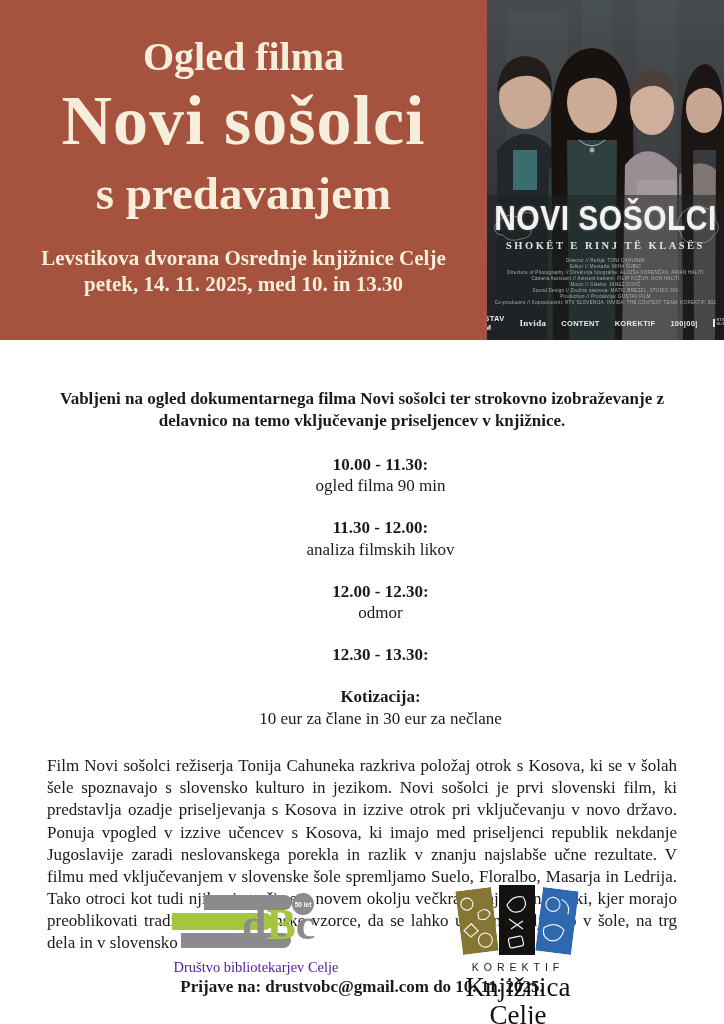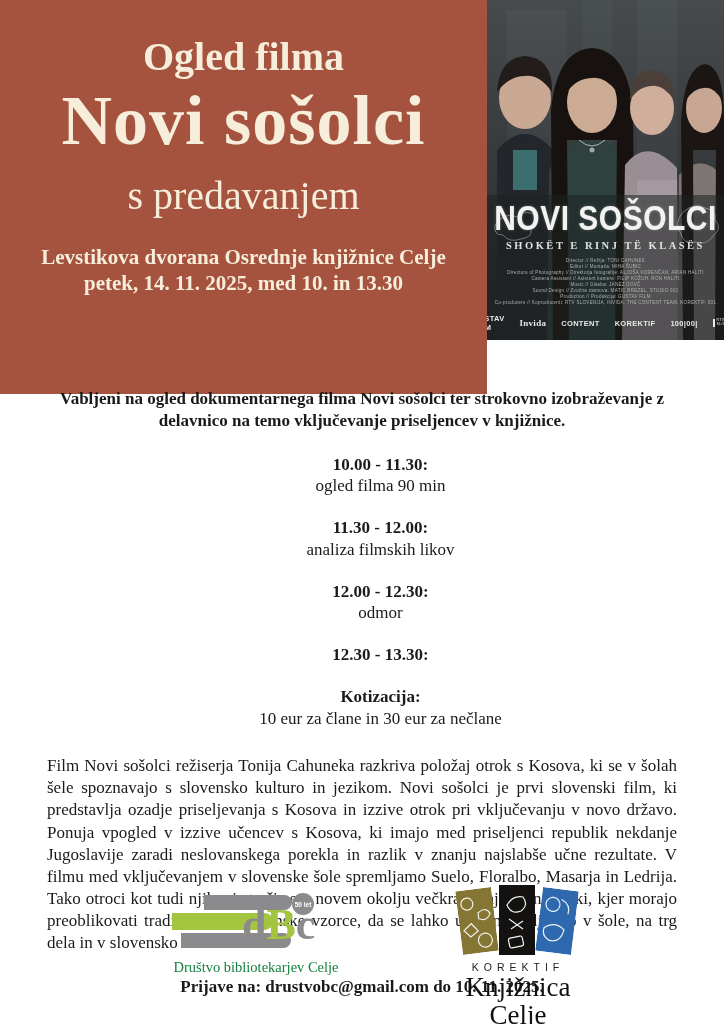--- a/index.html
+++ b/index.html
@@ -6,27 +6,27 @@
   html,body { background:#e8e8e8; }
   .page {
     position:relative; width:724px; height:1024px; margin:0 auto;
     background:#ffffff; overflow:hidden;
     font-family:"Liberation Serif", serif; color:#1a1a1a;
   }
 
   
   .header { position:absolute; top:0; left:0; width:724px; height:340px; display:flex; }
   .header-left {
-    width:487px; height:394px; background:#A5523F;
+    width:487px; height:340px; background:#A5523F;
     display:flex; flex-direction:column; align-items:center; text-align:center;
     color:#F6EEDA; padding-top:36px;
   }
   .kicker   { font-size:40px; line-height:1.05; font-weight:600; }
   .big-title{ font-size:70px; line-height:1.0; font-weight:700; margin-top:8px; letter-spacing:1px; }
-  .sub-title{ font-size:40px; line-height:1.0; font-weight:400; margin-top:20px; }
+  .sub-title{ font-size:47px; line-height:1.0; font-weight:700; margin-top:14px; }
   .venue-block { margin-top:28px; font-weight:700; font-size:21px; line-height:1.25; }
 
   
   .poster { position:relative; width:237px; height:340px; background:#2f3234; overflow:hidden; }
   .poster svg { position:absolute; top:0; left:0; }
   .poster-text { position:absolute; top:203px; left:0; width:100%; text-align:center; color:#f2f2f0; }
   .poster-title {
     font-family:"Liberation Sans", sans-serif; font-weight:700; font-size:30px;
     line-height:1; letter-spacing:0.5px; transform:scaleY(1.15); text-shadow:0 0 3px rgba(255,255,255,.25);
   }
@@ -71,21 +71,21 @@
     font-family:"Liberation Serif", serif; font-weight:700; letter-spacing:0;
   }
   .dbc-text .gray { color:#8B8B8D; } .dbc-text .green { color:#A3C53F; }
   .dbc-badge {
     position:absolute; left:120px; top:0; width:22px; height:22px; border-radius:50%;
     background:#8B8B8D; color:#fff; font-family:"Liberation Sans", sans-serif;
     font-size:6.5px; font-weight:700; display:flex; align-items:center; justify-content:center;
   }
   .dbc-caption {
     position:absolute; top:66px; left:0; width:168px; text-align:center;
-    color:#15803d; font-size:14.5px;
+    color:#4c1d95; font-size:14.5px;
   }
 
   
   .okc { position:absolute; left:438px; top:0; width:160px; height:110px; text-align:center; }
   .okc-cards { position:relative; height:72px; width:130px; margin:0 auto; }
   .okc-card { position:absolute; width:36px; height:64px; top:4px; }
   .okc-card svg { width:100%; height:100%; display:block; }
   .okc-card.c1 { left:6px;  transform:rotate(-7deg); }
   .okc-card.c2 { left:46px; top:0; height:70px; }
   .okc-card.c3 { left:86px; transform:rotate(7deg); }

